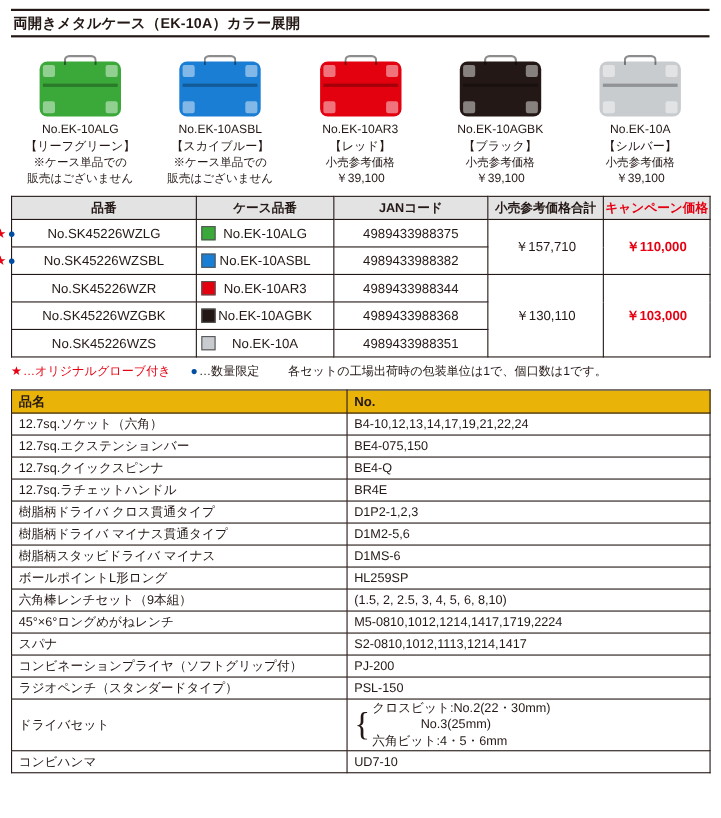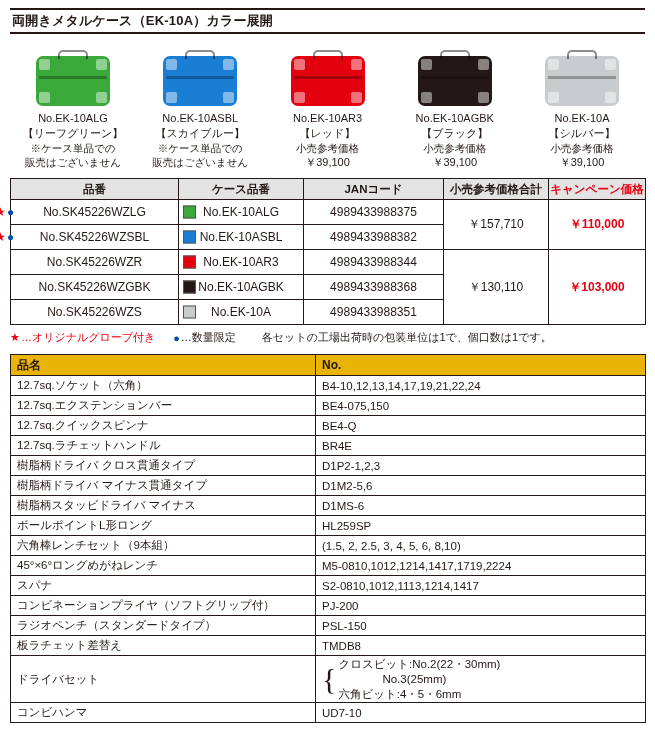--- a/index.html
+++ b/index.html
@@ -471,24 +471,20 @@
           <td>S2-0810,1012,1113,1214,1417</td>
         </tr>
       <tr>
           <td class="name">コンビネーションプライヤ（ソフトグリップ付）</td>
           <td>PJ-200</td>
         </tr>
       <tr>
           <td class="name">ラジオペンチ（スタンダードタイプ）</td>
           <td>PSL-150</td>
         </tr>
-      <tr>
-          <td class="name">板ラチェット差替え</td>
-          <td>TMDB8</td>
-        </tr>
 
       <tr class="brace-row">
         <td class="name">ドライバセット</td>
         <td>
           <div class="driver-set">
             <span class="brace">{</span>
             <span class="driver-lines">
               <span>クロスビット:No.2(22・30mm)</span>
               <span class="indent">No.3(25mm)</span>
               <span>六角ビット:4・5・6mm</span>

